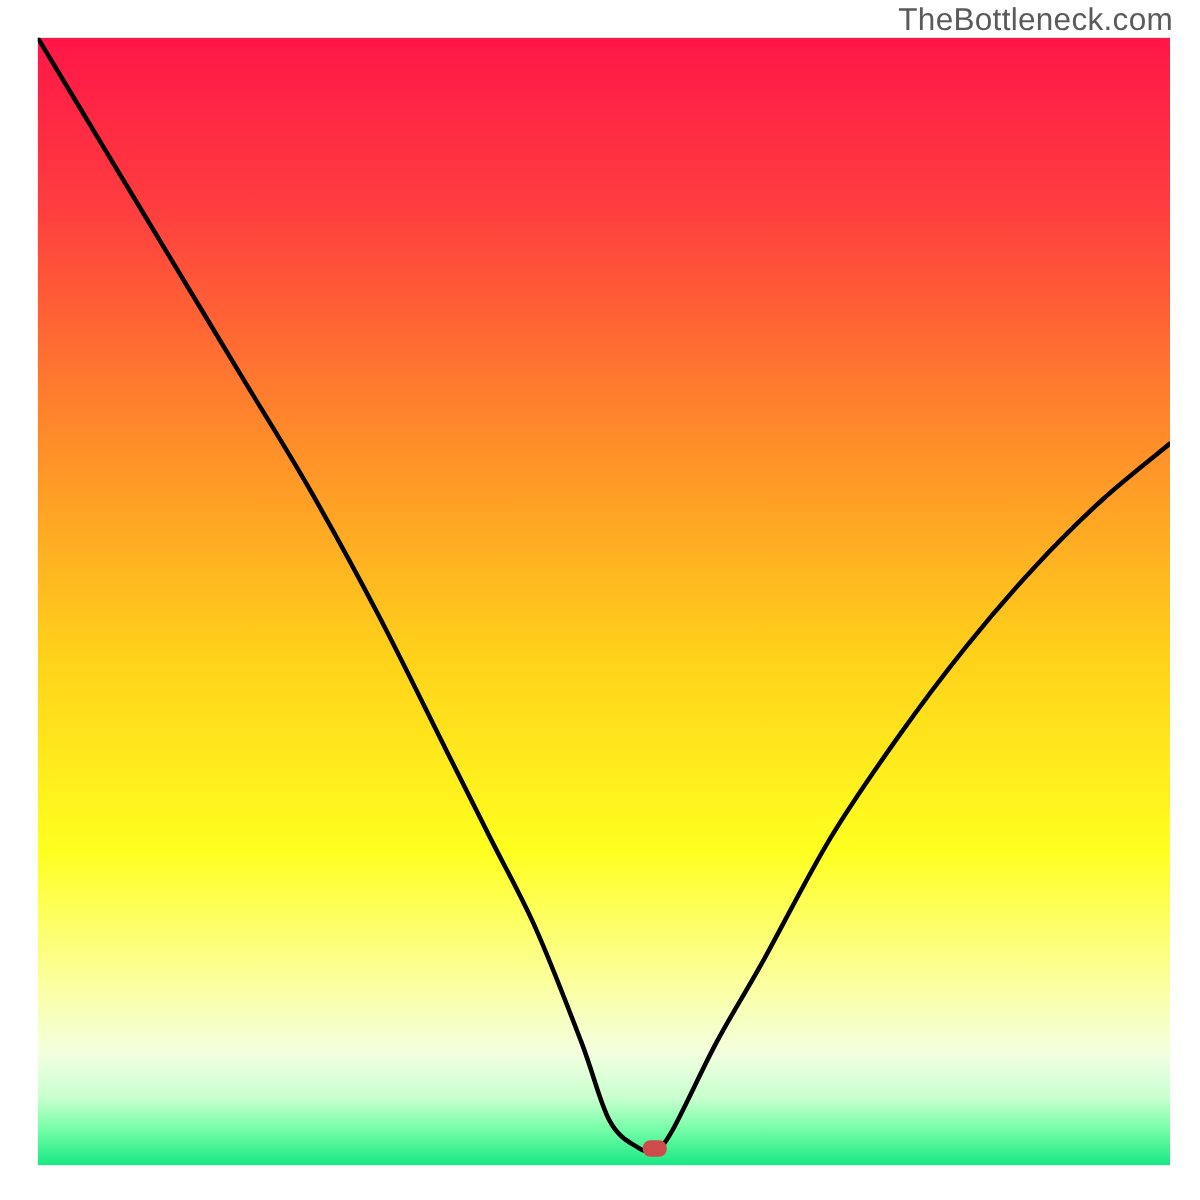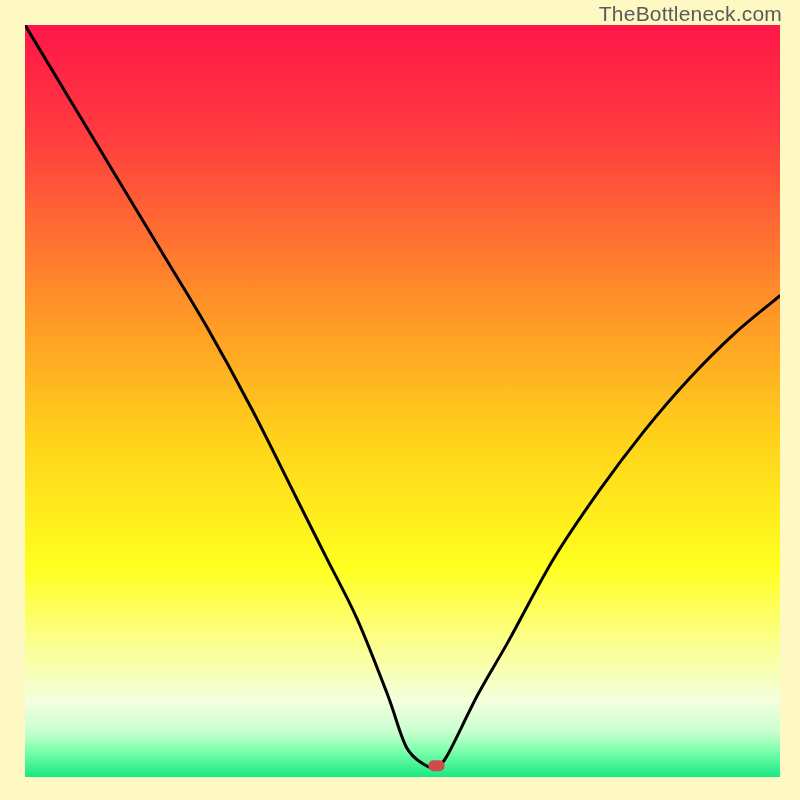--- a/index.html
+++ b/index.html
@@ -10,21 +10,21 @@
     background: #000;
     overflow: hidden;
     font-family: Arial, Helvetica, sans-serif;
   }
   .frame {
     position: absolute;
     left: 0;
     top: 0;
     width: 800px;
     height: 800px;
-    background: #fef9c3;
+    background: #ffffff;
   }
   .plot-area {
     position: absolute;
     left: 25px;
     top: 25px;
     width: 755px;
     height: 752px;
     overflow: hidden;
   }
   .watermark {

